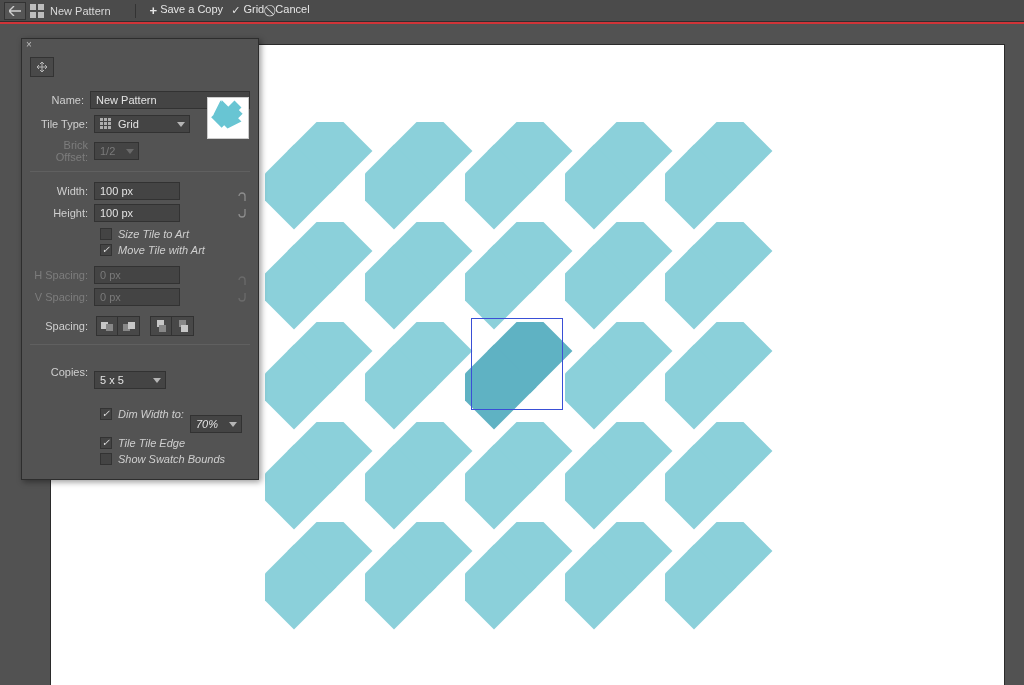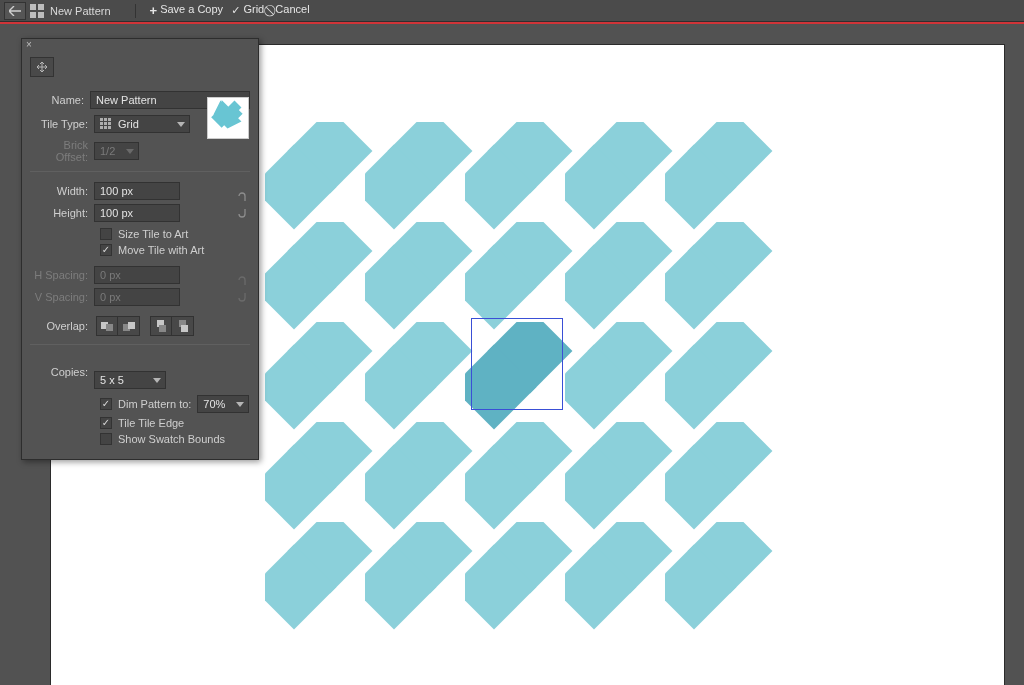--- a/index.html
+++ b/index.html
@@ -101,21 +101,21 @@
   .preview {
     position:absolute; right:9px; top:58px; width:42px; height:42px;
     background:#fff;border:1px solid #ccc;
     display:flex;align-items:center;justify-content:center;
   }
   .preview svg { width:42px;height:42px; }
 
   .divider { height:1px;background:#3a3a3a;margin:8px 0 10px 0; border-top:1px solid #606060; }
 
   .link-icon { width:18px;height:32px;display:flex;align-items:center;justify-content:center;color:#9a9a9a;margin-left:6px; }
-  .checkbox-row { display:flex; align-items:center; margin-left:70px; margin-bottom:4px; font-size:11px; }
+  .checkbox-row { display:flex; align-items:center; margin-left:70px; margin-bottom:4px; font-size:11px;font-style:italic; }
   .checkbox {
     width:12px;height:12px;border:1px solid #333;background:#444;margin-right:6px;
     display:flex;align-items:center;justify-content:center;font-size:10px;color:#d9d9d9;line-height:1;
   }
   .overlap-btns { display:flex; gap:0; margin-left:2px; }
   .ob { width:22px;height:20px;background:#484848;border:1px solid #323232;display:flex;align-items:center;justify-content:center; }
   .ob + .ob { border-left:none; }
   .ob svg { width:14px;height:14px; }
   .ob-group2 { margin-left:10px; }
 
@@ -461,21 +461,21 @@
       <div class="link-icon">
         <svg width="12" height="26" viewBox="0 0 12 26">
             <path d="M4 4 a3 3 0 0 1 6 0 v5 M4 22 a3 3 0 0 0 6 0 v-5" stroke="#6a6a6a" fill="none" stroke-width="1.3"></path>
           </svg>
       </div>
     </div>
 
     <div style="height:4px"></div>
 
     <div class="row">
-      <div class="label">Overlap:</div>
+      <div class="label">Spacing:</div>
       <div class="overlap-btns">
         <div class="ob">
             <svg viewBox="0 0 14 14">
               <rect x="1" y="3" width="7" height="7" fill="#c7c7c7"></rect>
               <rect x="6" y="5" width="7" height="7" fill="#888"></rect>
             </svg>
           </div>
         <div class="ob">
             <svg viewBox="0 0 14 14">
               <rect x="1" y="5" width="7" height="7" fill="#888"></rect>
@@ -504,22 +504,22 @@
     <div class="row">
       <div class="label">Copies:</div>
       <div class="select" style="width:72px;flex:0 0 72px;margin-top:16px;">
         <span>5 x 5</span>
         <span class="caret"></span>
       </div>
     </div>
 
     <div class="checkbox-row">
       <div class="checkbox">✓</div>
-      <span>Dim Pattern to:</span>
-      <div class="select" style="width:52px;flex:0 0 52px;margin-left:6px;">
+      <span>Dim Width to:</span>
+      <div class="select" style="width:52px;flex:0 0 52px;margin-left:6px;margin-top:20px;">
         <span>70%</span>
         <span class="caret"></span>
       </div>
     </div>
     <div class="checkbox-row">
       <div class="checkbox">✓</div>
       <span>Tile Tile Edge</span>
     </div>
     <div class="checkbox-row">
       <div class="checkbox"></div>

